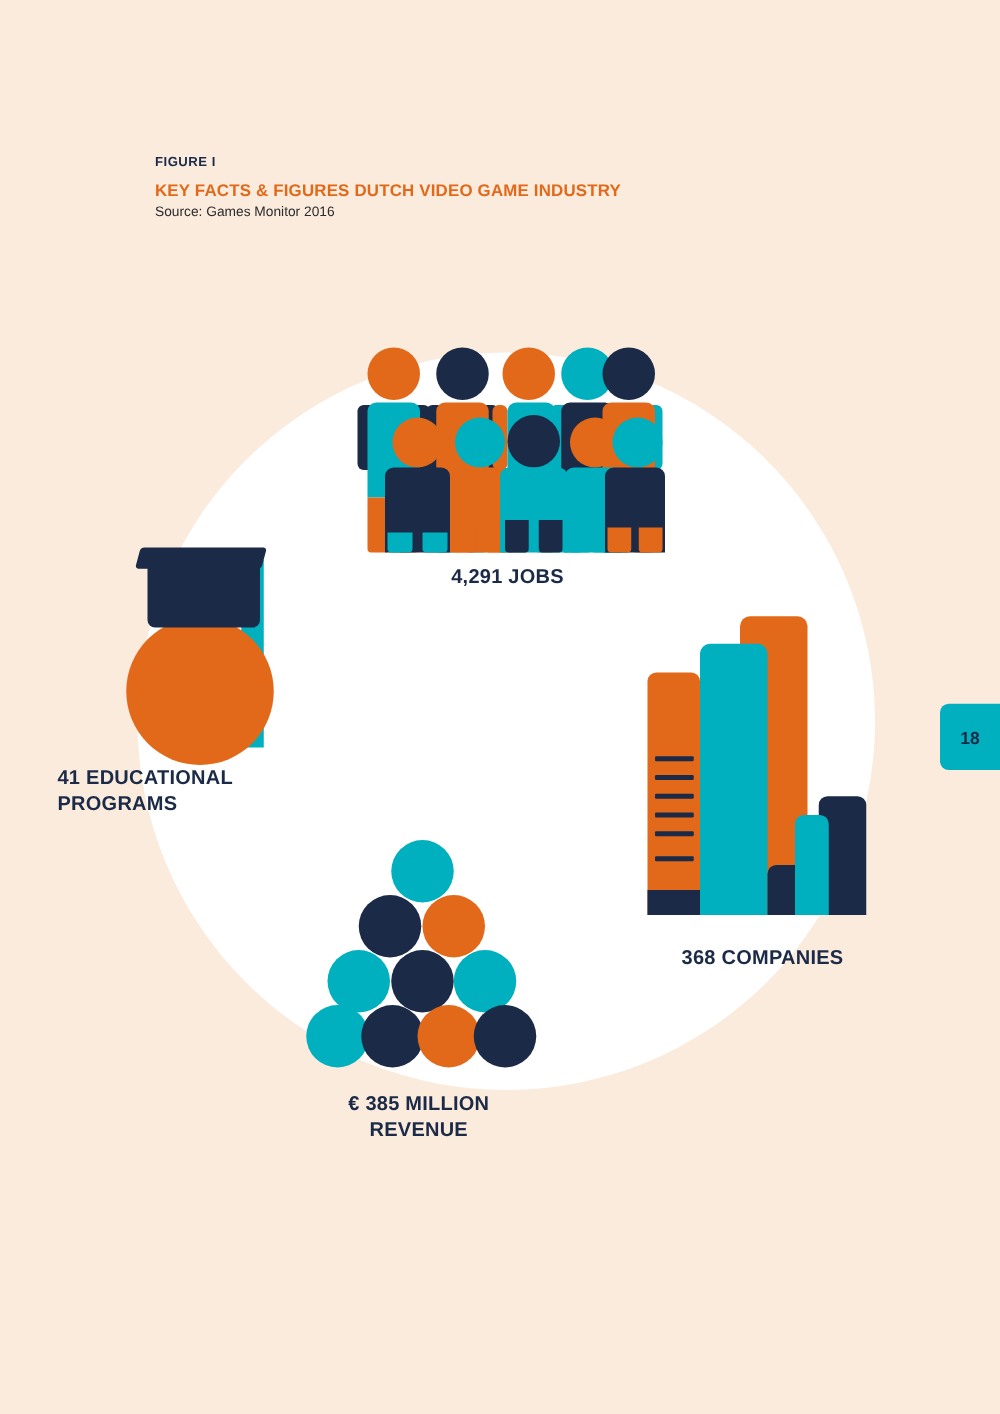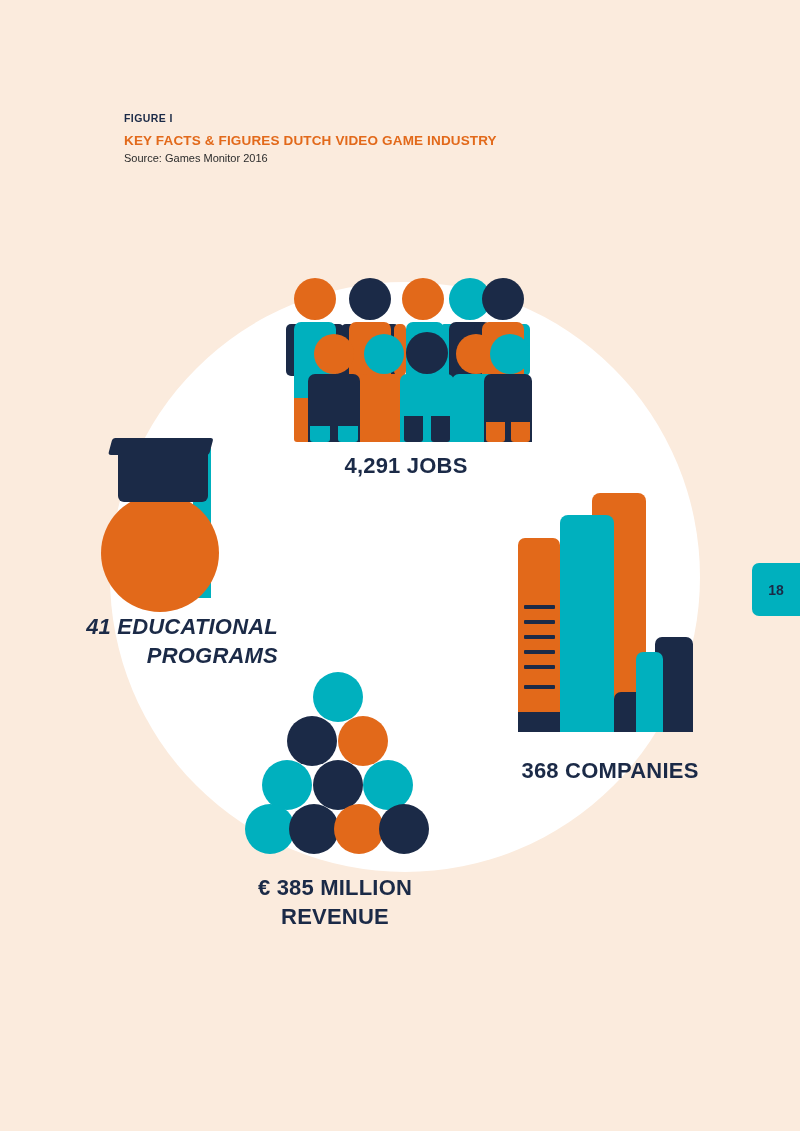--- a/index.html
+++ b/index.html
@@ -26,21 +26,21 @@
     position: absolute;
     left: 124px;
     top: 108px;
     width: 560px;
   }
   .figure-label {
     font-size: 10.5px;
     font-weight: bold;
     letter-spacing: 0.4px;
     color: #1b2a47;
-    margin: 4px 0 9px 0;
+    margin: 16px 0 9px 0;
   }
   .figure-title {
     font-size: 13.5px;
     font-weight: bold;
     letter-spacing: 0.15px;
     color: #e2691a;
     margin: 0 0 4px 0;
     white-space: nowrap;
   }
   .figure-source {
@@ -63,21 +63,21 @@
     inset: 0;
     background: #ffffff;
     border-radius: 50%;
   }
 
   
   .caption {
     position: absolute;
     color: #1b2a47;
     font-weight: bold;
-    font-size: 22px;
+    font-size: 16px;
     letter-spacing: 0.2px;
     line-height: 1.32;
     white-space: pre-line;
   }
 
   
   .people-group {
     position: absolute;
     left: 286px;
     top: 276px;
@@ -136,25 +136,24 @@
   .grad-crown {
     position: absolute;
     left: 20px;
     top: 14px;
     width: 90px;
     height: 50px;
     background: #1b2a47;
     border-radius: 0 0 6px 6px;
   }
   .cap-edu {
-    left: 58px;
+    left: 46px;
     top: 612px;
     width: 220px;
-    text-align: right;
-    font-style: italic;
+    text-align: left;
   }
 
   
   .buildings {
     position: absolute;
     left: 518px;
     top: 490px;
     width: 180px;
     height: 242px;
   }

